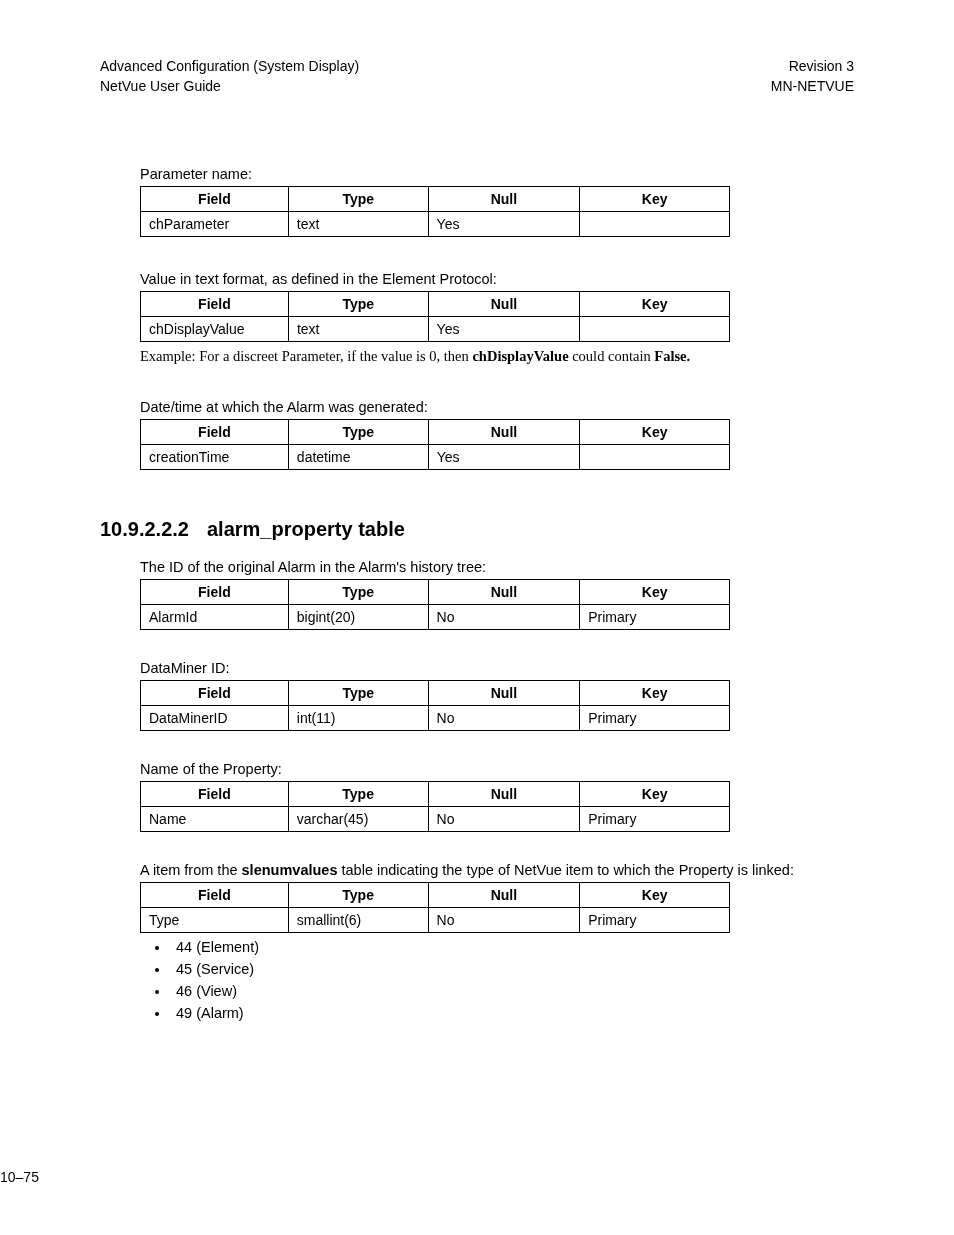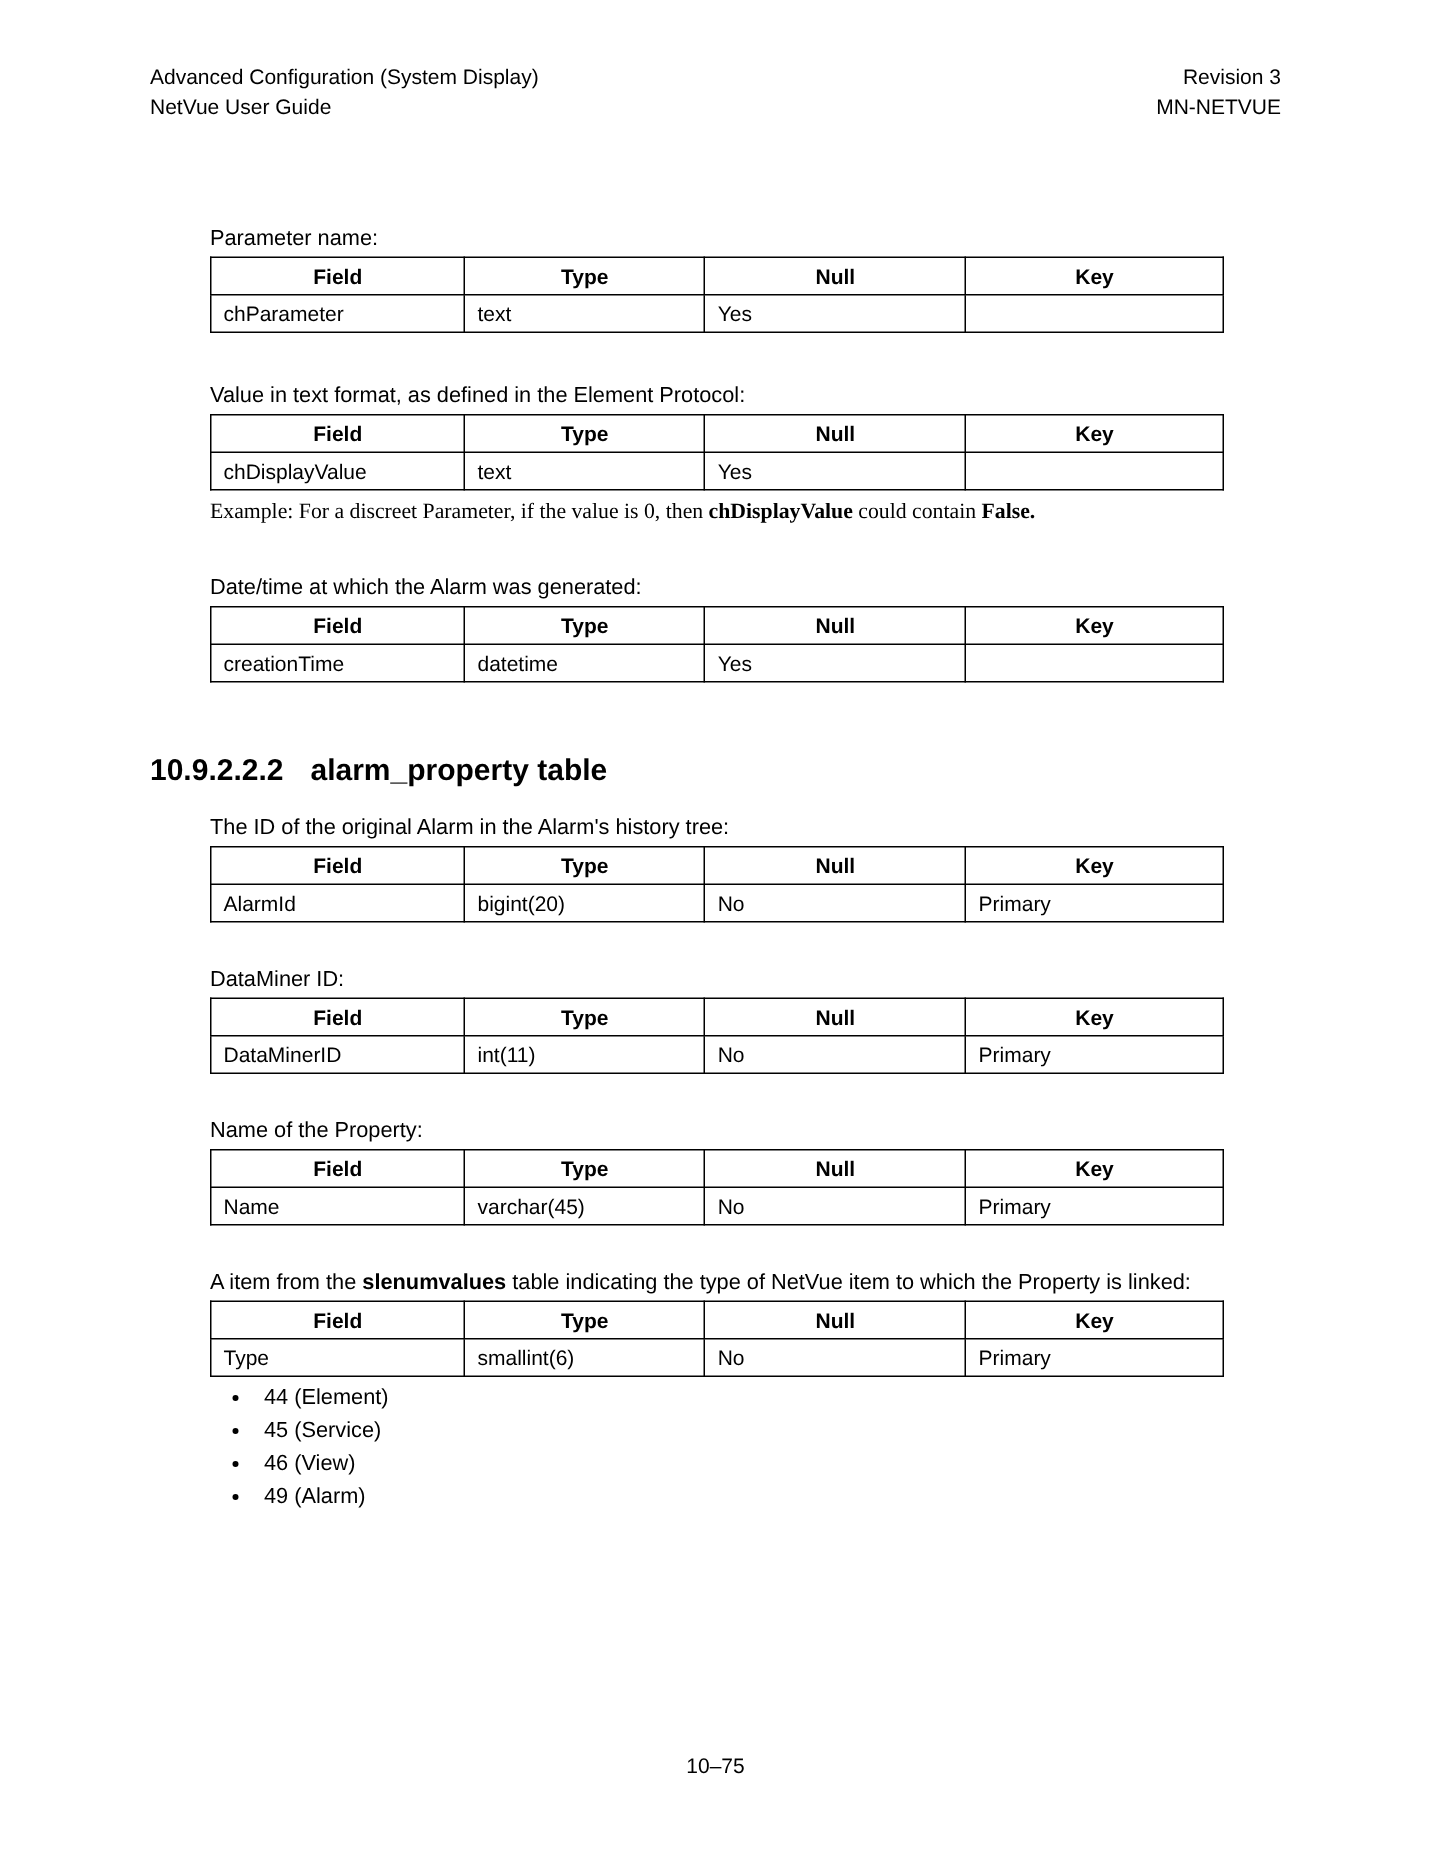--- a/index.html
+++ b/index.html
@@ -8,41 +8,42 @@
     font-size: 14.5px;
     color: #000;
     background: #fff;
     margin: 0;
     padding: 0;
     width: 954px;
     height: 1235px;
     position: relative;
   }
   .page {
-    padding: 42px 100px 40px 100px;
+    padding: 22px 100px 40px 100px;
+    margin-top: 35px;
   }
   .header {
     display: flex;
     justify-content: space-between;
     font-size: 14px;
     line-height: 1.4;
     margin-bottom: 70px;
   }
   .header .left { text-align: left; }
   .header .right { text-align: right; }
   .content {
     margin-left: 40px;
   }
   .caption {
     margin: 0 0 4px 0;
     font-size: 14.5px;
   }
   table.fieldtable {
     border-collapse: collapse;
-    width: 676px;
+    width: 590px;
     margin: 0 0 6px 0;
   }
   table.fieldtable th, table.fieldtable td {
     border: 1px solid #000;
     padding: 4px 8px;
     font-size: 14px;
     text-align: left;
     vertical-align: middle;
   }
   table.fieldtable th {
@@ -71,21 +72,20 @@
   }
   ul.bullets li {
     margin-bottom: 6px;
     padding-left: 6px;
   }
   .footer {
     position: absolute;
     bottom: 50px;
     left: 0;
     width: 100%;
-    text-align: center;
     font-size: 14px;
   }
 </style>
 </head>
 <body>
 
 <div class="page">
   <div class="header">
     <div class="left">
       <div>Advanced Configuration (System Display)</div>

